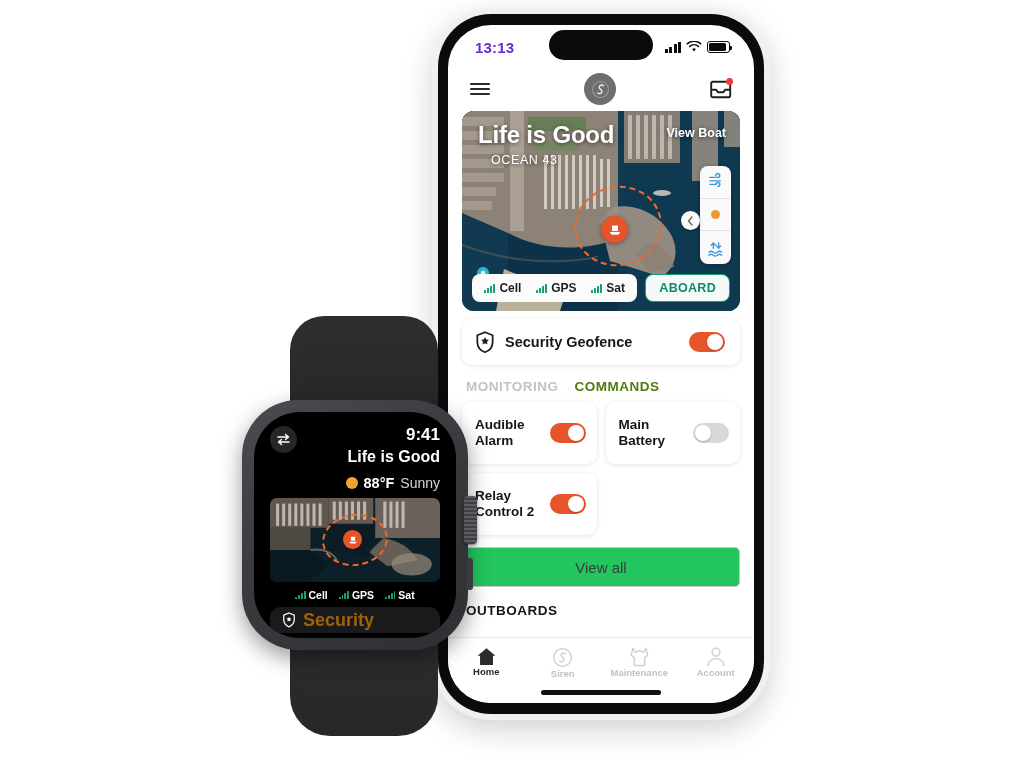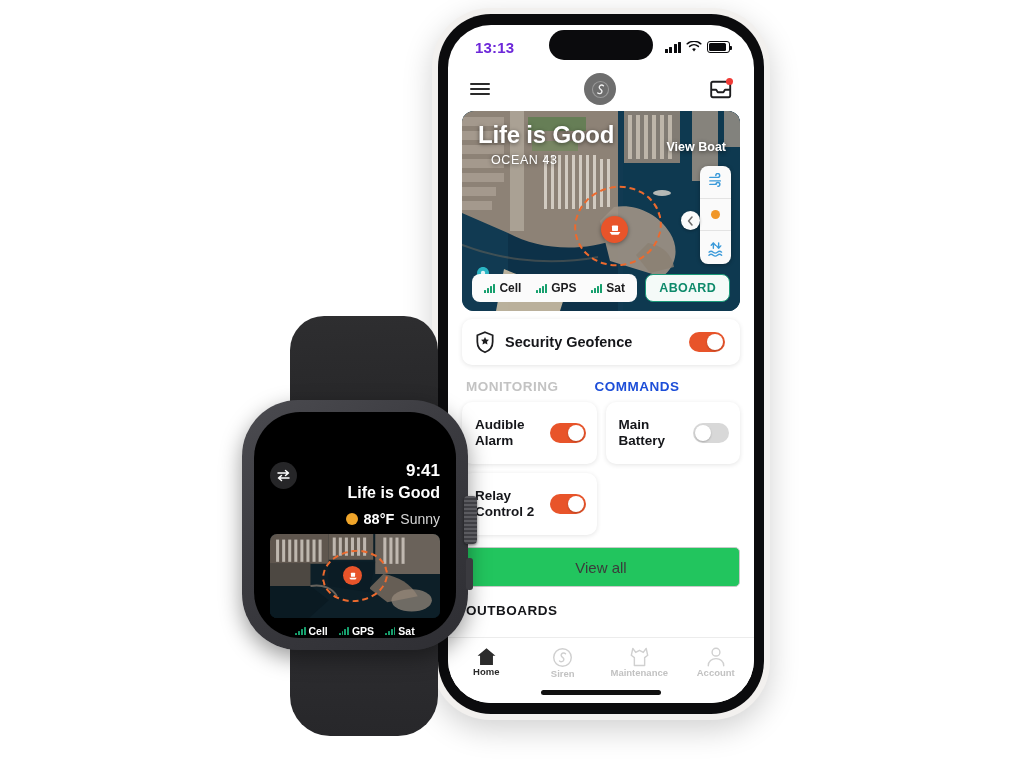--- a/index.html
+++ b/index.html
@@ -94,21 +94,21 @@
     color:#fff; font-size:24px; font-weight:bold;
     text-shadow: 0 1px 4px rgba(0,0,0,.55);
     letter-spacing: -.2px;
   }
   .boat-model {
     position:absolute; left:1px; top:42px;
     color:#fff; font-size:12.5px; font-weight:normal;
     letter-spacing:.6px; text-shadow: 0 1px 4px rgba(0,0,0,.6); margin-left: 28px;
   }
   .view-boat {
-    position:absolute; right:14px; top:29px;
+    position:absolute; right:14px; top:15px;
     color:#fff; font-size:12.5px; font-weight:bold;
     text-shadow: 0 1px 4px rgba(0,0,0,.6);
     cursor:pointer;
   }
   .map-ctrls {
     position:absolute; right:9px; top:55px;
     width:31px; background:#fafafa; border-radius:8px;
     display:flex; flex-direction:column; align-items:center;
     padding:7px 0; gap:11px;
     box-shadow:0 1px 4px rgba(0,0,0,.3);
@@ -177,21 +177,21 @@
   .tgl.on { background:#e8542a; }
   .tgl.off { background:#d8d8d8; }
   .tgl .knob { position:absolute; top:2px; width:16px; height:16px; border-radius:50%; background:#fff; box-shadow:0 1px 2px rgba(0,0,0,.22); }
   .tgl.on .knob { right:2px; }
   .tgl.off .knob { left:2px; }
 
   
   .tabs { display:flex; gap:16px; padding:14px 18px 8px 18px; }
   .tab { font-size:13.5px; font-weight:bold; letter-spacing:.5px; cursor:pointer; }
   .tab.inactive { color:#c3c3c3; }
-  .tab.active { color:#1d4ed8;margin-left:20px; }
+  .tab.active { color:#4d7c0f; }
 
   
   .cmd-grid {
     display:grid; grid-template-columns:1fr 1fr;
     gap:9px; padding: 0 14px;
   }
   .cmd-card {
     background:#fff; border-radius:10px;
     box-shadow:0 1px 5px rgba(0,0,0,.11);
     height:62px; padding:0 11px 0 13px;
@@ -253,21 +253,21 @@
   }
   .side-btn {
     position:absolute; right:-5px; top:158px;
     width:7px; height:32px; border-radius:3px; background:#3a3a3f;
   }
   .watch-screen {
     width:100%; height:100%;
     background:#000; border-radius:46px; overflow:hidden;
     padding:14px 16px 0 16px; position:relative;
   }
-  .w-topbar { display:flex; align-items:flex-start; justify-content:space-between;margin-top:36px; }
+  .w-topbar { display:flex; align-items:flex-start; justify-content:space-between; }
   .w-swap {
     width:27px; height:27px; border-radius:50%;
     background:#262628; display:flex; align-items:center; justify-content:center;
     flex-shrink:0;
   }
   .w-right { text-align:right; }
   .w-time { color:#fff; font-size:17px; font-weight:bold; line-height:1; }
   .w-boat { color:#fff; font-size:16px; font-weight:bold; margin-top:5px; }
   .w-weather { display:flex; align-items:center; justify-content:flex-end; gap:6px; margin-top:9px; }
   .sun { width:12px; height:12px; border-radius:50%; background:#f0a52a; }

